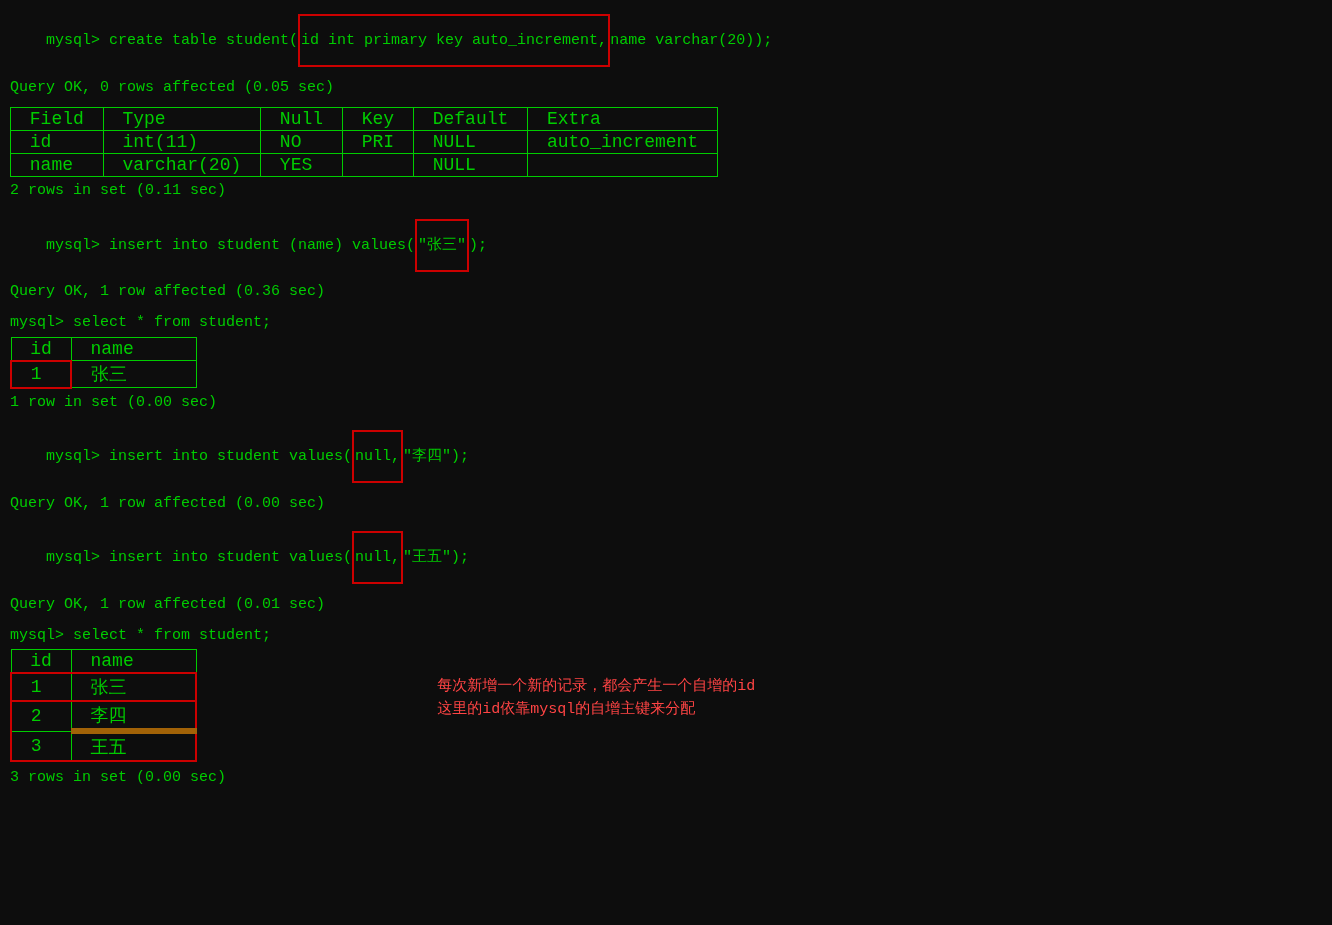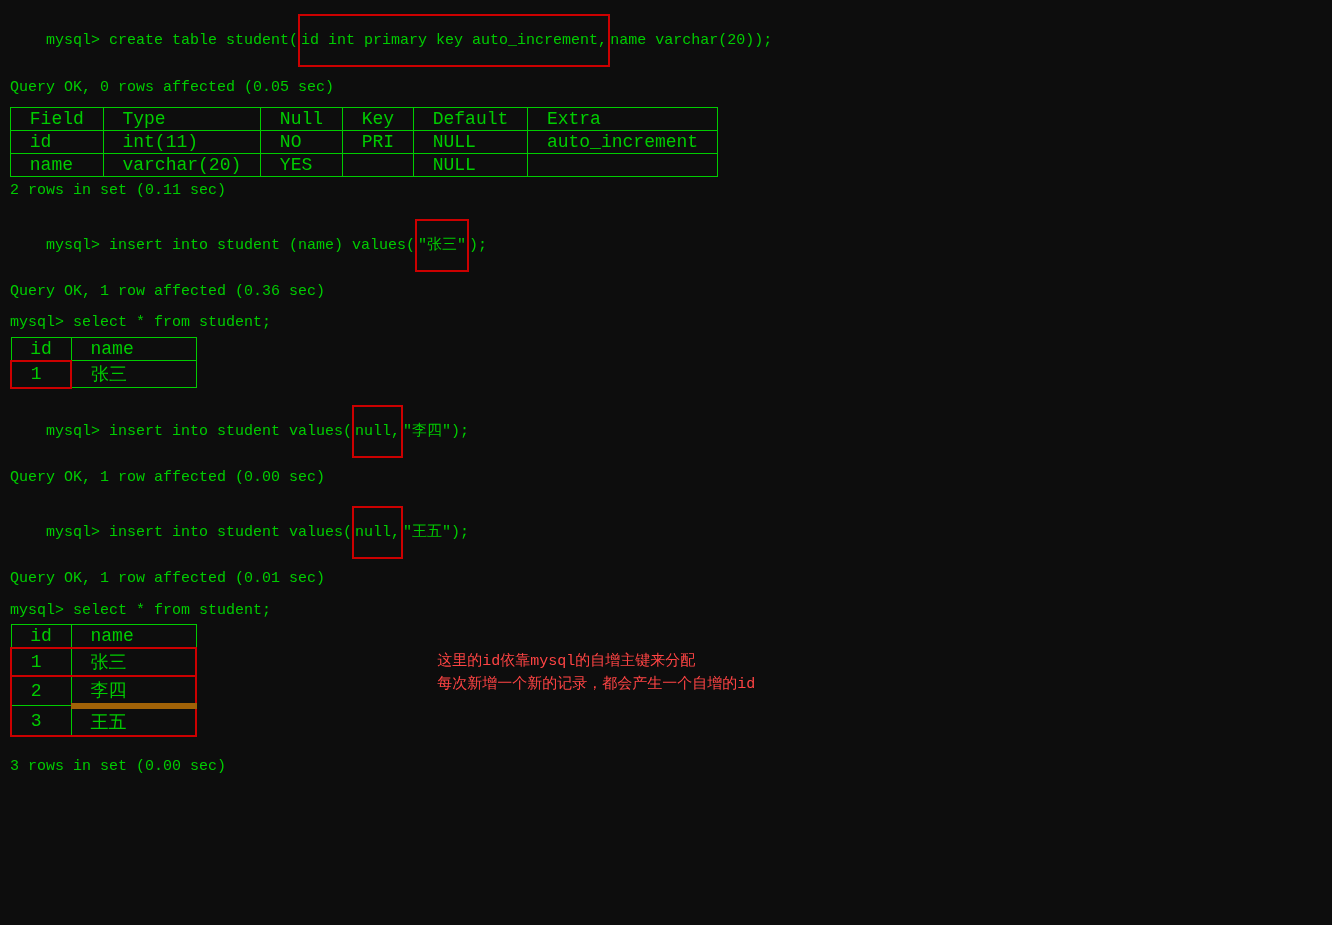--- a/index.html
+++ b/index.html
@@ -98,20 +98,21 @@
         <td> id </td>
         <td> name     </td>
       </tr>
       <tr>
         <td style="border: 2px solid #cc0000; padding: 1px 8px;"> 1 </td>
         <td> 张三     </td>
       </tr>
     </tbody>
       </table>
   </div>
+  <div class="line">1 row in set (0.00 sec)</div>
 </div>
 
 <div class="section" style="margin-top:8px;">
   <div class="line">
     <span>mysql&gt; insert into student values(</span><span class="red-box">null,</span><span>"李四");</span>
   </div>
   <div class="line">Query OK, 1 row affected (0.00 sec)</div>
 </div>
 
 <div class="section" style="margin-top:8px;">
@@ -141,18 +142,18 @@
         </tr>
         <tr>
           <td style="border-left: 2px solid #cc0000; border-bottom: 2px solid #cc0000; border-top: 1px solid #00cc00;"> 3 </td>
           <td style="border-right: 2px solid #cc0000; border-bottom: 2px solid #cc0000; border-top: 6px solid #a16207;"> 王五     </td>
         </tr>
       </tbody>
         </table>
     </div>
 
     <div style="margin-left: 240px; margin-top: 28px; color: #ff4444;">
+      <div class="line">每次新增一个新的记录，都会产生一个自增的id</div>
       <div class="line">这里的id依靠mysql的自增主键来分配</div>
-      <div class="line">每次新增一个新的记录，都会产生一个自增的id</div>
     </div>
   </div>
-  <div class="line" style="margin-top:16px;font-family:Liberation Mono, monospace;">3 rows in set (0.00 sec)</div>
+  <div class="line" style="margin-top:2px;font-family:Liberation Mono, monospace;">3 rows in set (0.00 sec)</div>
 </div>
 
 </body></html>

